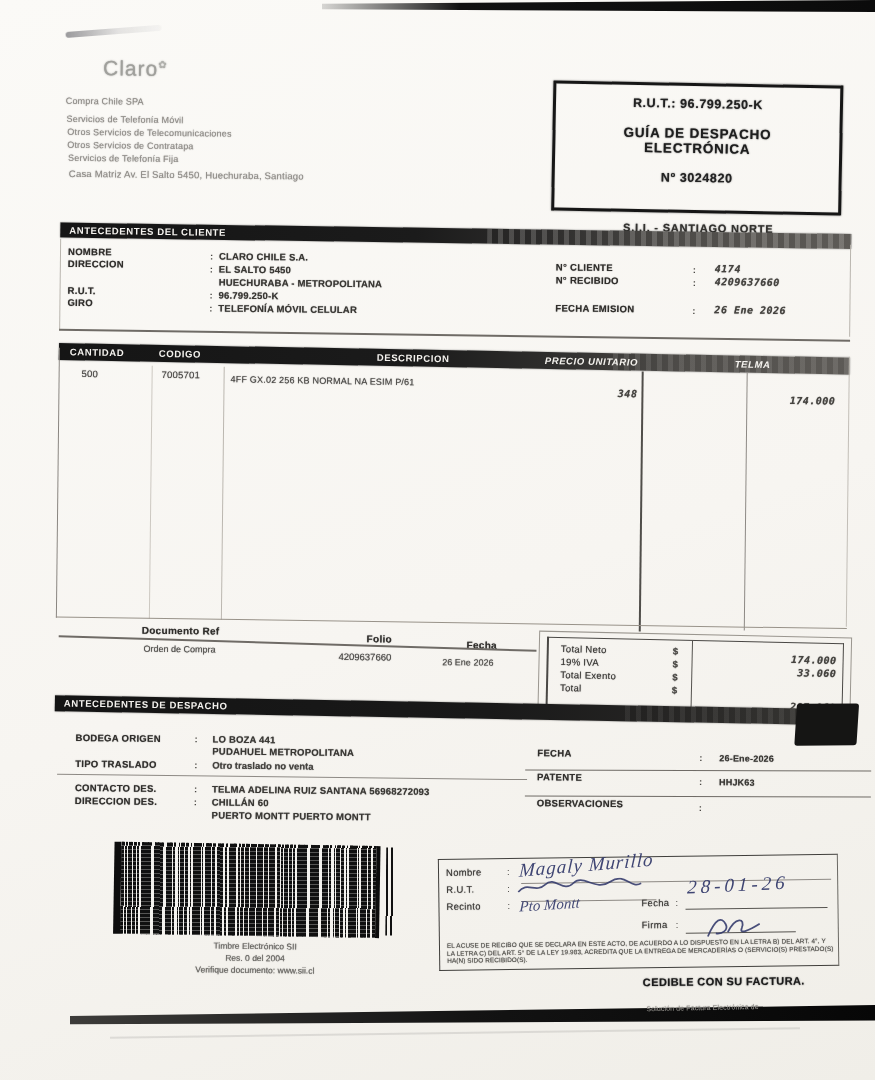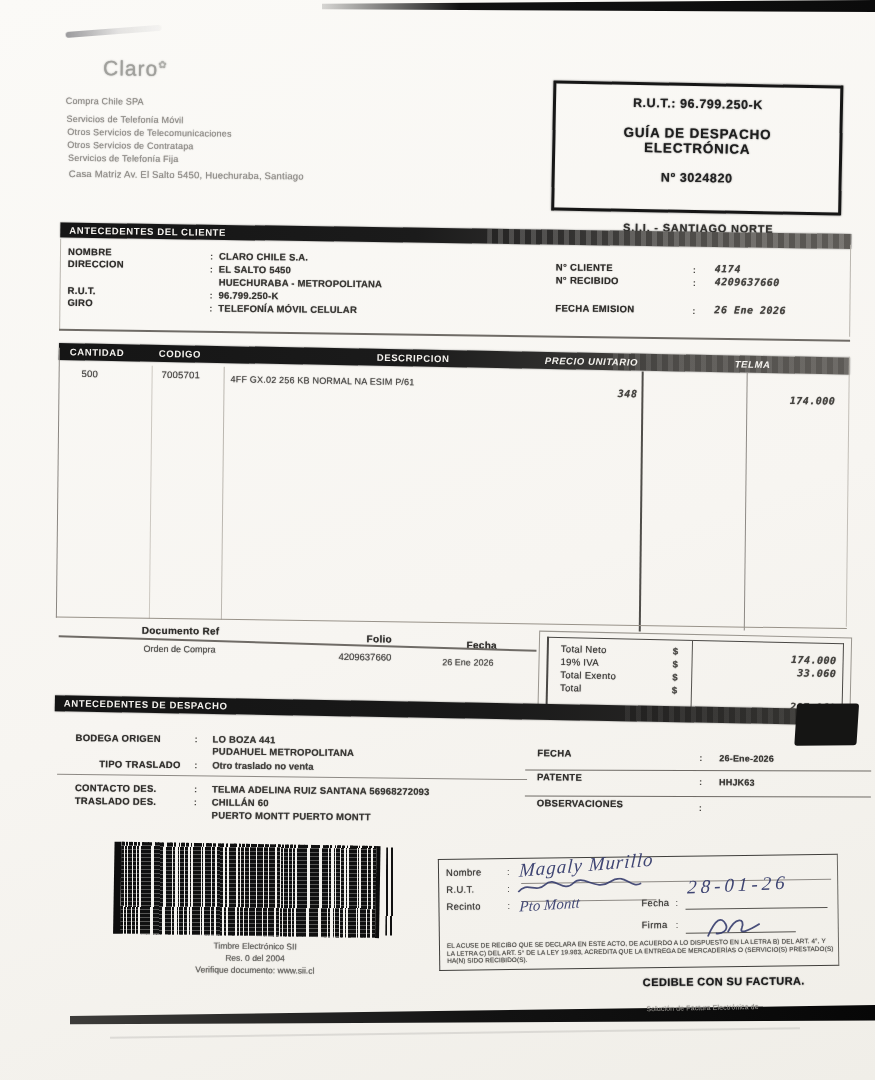--- a/index.html
+++ b/index.html
@@ -165,28 +165,28 @@
                 background:linear-gradient(90deg,#141414 0%, #191919 55%, #242322 75%, #3a3936 100%);">
       <span>ANTECEDENTES DE DESPACHO</span>
       <span class="streaks" style="width:28%; opacity:0.4;"></span>
     </div>
     <div class="abs" style="left:798px; top:699px; width:62px; height:42px; background:#151514; transform:rotate(3deg) skewY(-4deg); border-radius:3px;"></div>
 
     <div class="abs lbl blur" style="left:78px; top:736px;">BODEGA ORIGEN</div>
     <div class="abs colon" style="left:197px; top:736px;">:</div>
     <div class="abs val blur" style="left:215px; top:736px;">LO BOZA 441</div>
     <div class="abs val blur" style="left:215px; top:748px;">PUDAHUEL   METROPOLITANA</div>
-    <div class="abs lbl blur" style="left:78px; top:762px;margin-left:24px;">TIPO TRASLADO</div>
+    <div class="abs lbl blur" style="left:78px; top:762px;">TIPO TRASLADO</div>
     <div class="abs colon" style="left:197px; top:762px;">:</div>
     <div class="abs blur" style="left:215px; top:762px; font-size:9.5px; font-weight:bold; color:#45433f;">Otro traslado no venta</div>
     <div class="abs hline" style="left:60px; top:778px; width:470px; background:#8d8984;"></div>
     <div class="abs lbl blur" style="left:78px; top:786px;">CONTACTO DES.</div>
     <div class="abs colon" style="left:197px; top:786px;">:</div>
     <div class="abs val blur" style="left:215px; top:786px;">TELMA ADELINA RUIZ SANTANA 56968272093</div>
-    <div class="abs lbl blur" style="left:78px; top:799px;">TRASLADO DES.</div>
+    <div class="abs lbl blur" style="left:78px; top:799px;">DIRECCION DES.</div>
     <div class="abs colon" style="left:197px; top:799px;">:</div>
     <div class="abs val blur" style="left:215px; top:799px;">CHILLÁN 60</div>
     <div class="abs val blur" style="left:215px; top:812px;">PUERTO MONTT   PUERTO MONTT</div>
 
     <div class="abs lbl blur" style="left:540px; top:746px;">FECHA</div>
     <div class="abs colon" style="left:702px; top:749px;">:</div>
     <div class="abs val blur" style="left:722px; top:750px; font-size:9px;">26-Ene-2026</div>
     <div class="abs hline" style="left:528px; top:767px; width:346px; background:#6f6b66; transform:rotate(-0.5deg);"></div>
     <div class="abs lbl blur" style="left:540px; top:770px;">PATENTE</div>
     <div class="abs colon" style="left:702px; top:773px;">:</div>

